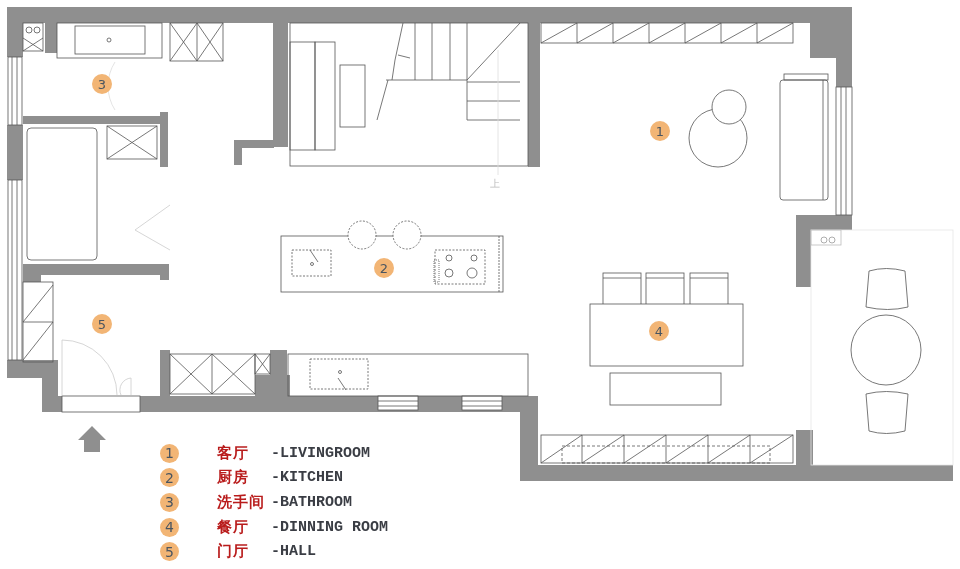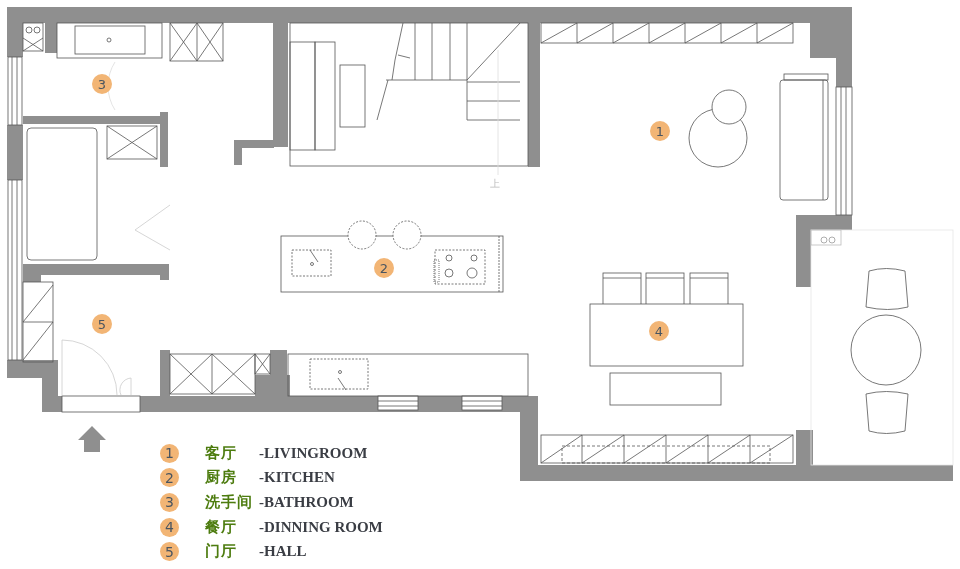--- a/index.html
+++ b/index.html
@@ -1,22 +1,22 @@
 <!DOCTYPE html>
 <html><head>
 <meta charset="utf-8">
 <style>
   html, body { margin: 0; padding: 0; background: #ffffff; }
   body { width: 960px; height: 569px; position: relative; overflow: hidden; font-family: "DejaVu Sans", sans-serif; }
   #plan { position: absolute; left: 0; top: 0; }
   .legend { position: absolute; left: 160px; top: 441px; }
   .legend-row { display: flex; align-items: center; height: 24.6px; }
   .legend-badge { width: 19px; height: 19px; border-radius: 50%; background: #f2b575; color: #4a5560; font-size: 14px; display: flex; align-items: center; justify-content: center; }
-  .legend-cn { margin-left: 26px; width: 54px; font-size: 15px; font-weight: bold; color: #4d7c0f; white-space: nowrap; letter-spacing: 1px; }
-  .legend-en { font-size: 15px; font-weight: bold; color: #3a3d44; white-space: nowrap; font-family: Liberation Serif, serif; }
+  .legend-cn { margin-left: 38px; width: 54px; font-size: 15px; font-weight: bold; color: #b91c1c; white-space: nowrap; letter-spacing: 1px; }
+  .legend-en { font-size: 15px; font-weight: bold; color: #3a3d44; white-space: nowrap; font-family: Liberation Mono, monospace; }
   .badge-label { font-family: "DejaVu Sans", sans-serif; font-size: 13px; fill: #4a5560; }
 </style>
 </head>
 <body>
 
 <svg id="plan" width="960" height="569" viewBox="0 0 960 569" xmlns="http://www.w3.org/2000/svg">
   <g fill="#8f8f8f" stroke="none">
 
     <rect x="7" y="7" width="845" height="16"></rect>
 

